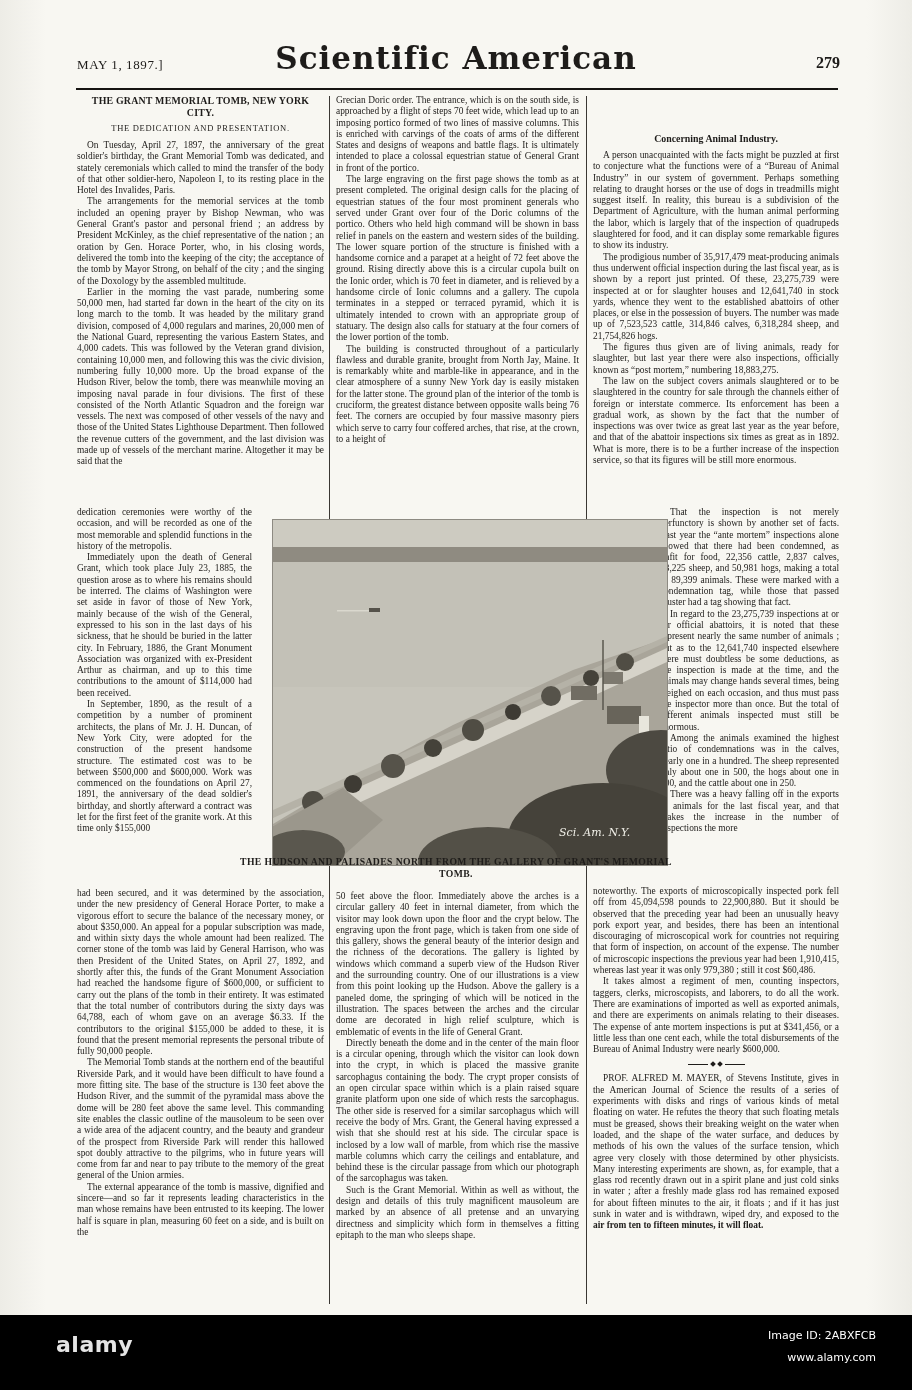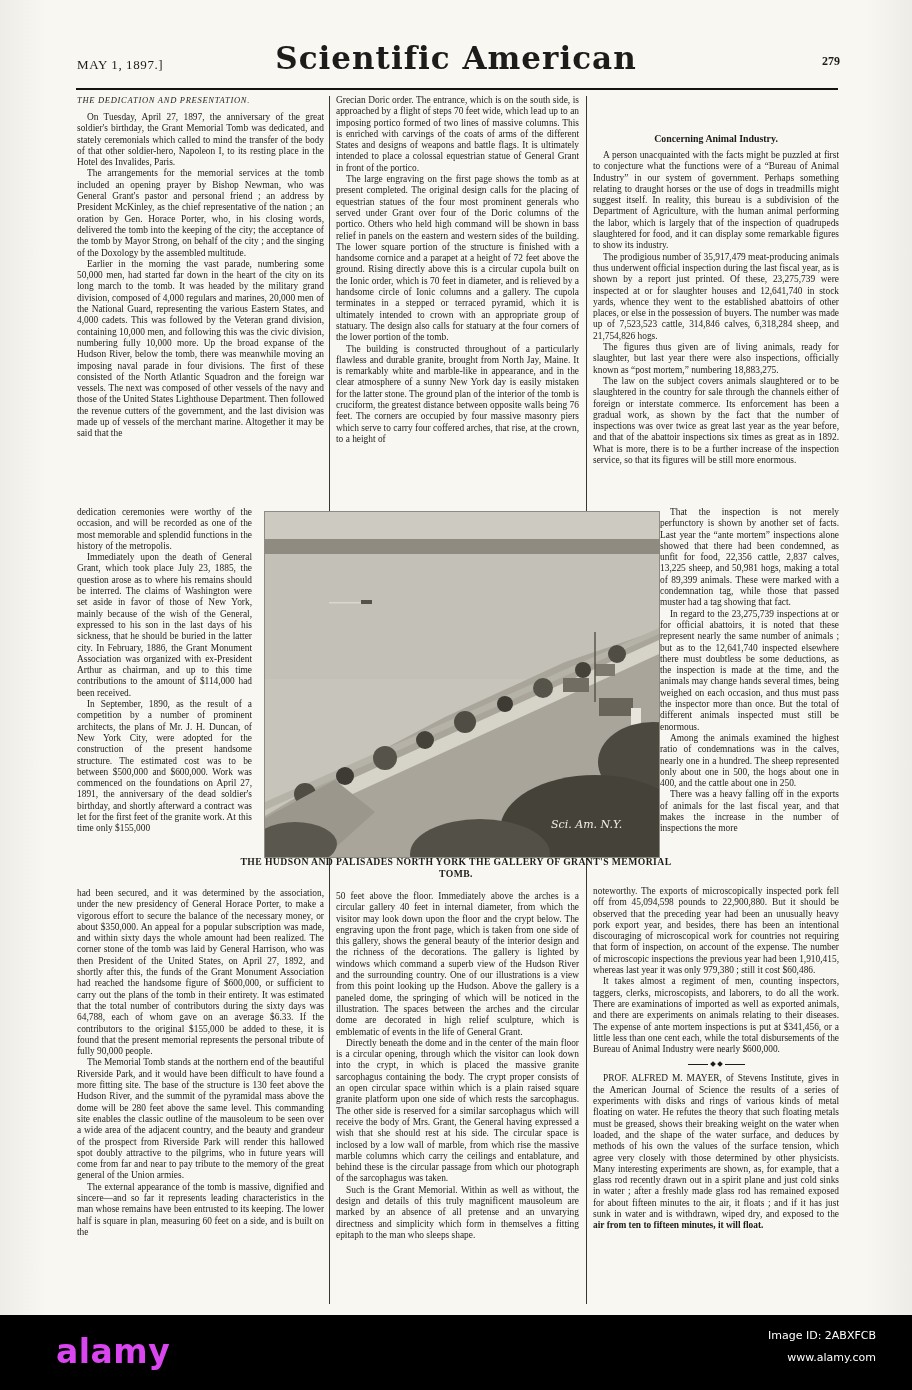--- a/index.html
+++ b/index.html
@@ -2,67 +2,68 @@
 <html lang="en"><head>
 <meta charset="utf-8">
 <style>
   html,body{margin:0;padding:0;background:#dcdcda;}
   .canvas{position:relative;width:912px;height:1390px;overflow:hidden;
           background:linear-gradient(90deg,#edece6,#f8f7f2 5%,#f8f7f2 95%,#edece6);
           font-family:"Liberation Serif","DejaVu Serif",serif;color:#1e1c1a;}
   .hdr-date{position:absolute;left:77px;top:57px;font-size:13px;letter-spacing:0.6px;}
   .masthead{position:absolute;left:0;right:0;top:40px;text-align:center;
             font-family:"DejaVu Serif",serif;font-weight:bold;font-size:31px;letter-spacing:1px;}
-  .page-num{position:absolute;right:72px;top:54px;font-size:12px;font-weight:bold;}
+  .page-num{position:absolute;right:72px;top:54px;font-size:16px;font-weight:bold;}
   .hrule{position:absolute;left:76px;top:88px;width:762px;height:2px;background:#161412;}
   .vrule{position:absolute;top:96px;height:1208px;width:1px;background:#3a3733;}
   .v1{left:329px;} .v2{left:586px;}
   .block{position:absolute;overflow:hidden;font-size:9.4px;line-height:11.3px;
          text-align:justify;hyphens:auto;}
   .col1a{left:77px;top:95px;width:247px;height:412px;}
   .col1b{left:77px;top:507px;width:175px;height:378px;}
   .col1c{left:77px;top:888px;width:247px;height:418px;}
   .col2a{left:336px;top:95px;width:243px;height:408px;}
   .col2b{left:336px;top:891px;width:243px;height:415px;}
   .col3a{left:593px;top:95px;width:246px;height:410px;margin-top:38px;}
   .col3b{left:660px;top:507px;width:179px;height:378px;}
   .col3c{left:593px;top:886px;width:246px;height:420px;}
   .para{margin:0;text-indent:10px;}
   .para.cont{text-indent:0;}
   .art-title{margin:0 0 4px;text-align:center;font-weight:bold;font-size:9.9px;line-height:12px;letter-spacing:0.2px;}
-  .art-sub{margin:0 0 7px;text-align:left;font-weight:normal;font-size:8.5px;line-height:10px;letter-spacing:0.7px;font-style:italic;}
+  .art-sub{margin:0 0 7px;text-align:center;font-weight:normal;font-size:8.5px;line-height:10px;letter-spacing:0.7px;}
   .animal-title{margin:0 0 5px;text-align:center;font-weight:bold;font-size:9.9px;line-height:12px;}
-  .photo{position:absolute;left:257px;top:504px;width:394px;height:345px;margin:8px;z-index:2;
+  .photo{position:absolute;left:257px;top:504px;width:394px;height:345px;margin:16px;z-index:2;
          outline:1px solid #8d8a82;}
   .photo svg{display:block;width:100%;height:100%;}
   .caption{position:absolute;left:226px;top:856px;width:460px;z-index:2;text-align:center;
            font-weight:bold;font-size:9.7px;line-height:11.5px;letter-spacing:0.4px;}
   .ornament{display:flex;align-items:center;justify-content:center;gap:3px;margin:7px 0;}
   .oline{width:20px;height:1px;background:#1e1c1a;}
   .odiamond{width:4px;height:4px;background:#1e1c1a;transform:rotate(45deg);}
   .footer{position:absolute;left:0;top:1315px;width:912px;height:75px;background:#000;z-index:5;}
-  .brand{position:absolute;left:56px;top:17px;color:#d946ef;font-family:"DejaVu Sans",sans-serif;
-         font-weight:bold;font-size:33px;letter-spacing:0.5px;}
+  .brand{position:absolute;left:56px;top:17px;color:#e5e5e5;font-family:"DejaVu Sans",sans-serif;
+         font-weight:bold;font-size:22px;letter-spacing:0.5px;}
   .meta{position:absolute;right:36px;top:14px;text-align:right;color:#fff;
         font-family:"DejaVu Sans",sans-serif;font-size:11px;}
   .meta div + div{margin-top:9px;}
 </style>
 </head>
 <body>
 
 <div class="canvas">
 
   <div class="hdr-date">MAY 1, 1897.]</div>
   <div class="masthead">Scientific American</div>
   <div class="page-num">279</div>
   <div class="hrule"></div>
   <div class="vrule v1"></div>
   <div class="vrule v2"></div>
 
   <div class="block col1a">
+    <h3 class="art-title">THE GRANT MEMORIAL TOMB, NEW YORK CITY.</h3>
     <h4 class="art-sub">THE DEDICATION AND PRESENTATION.</h4>
     <p class="para">On Tuesday, April 27, 1897, the anniversary of the great soldier's birthday, the Grant Memorial Tomb was dedicated, and stately ceremonials which called to mind the transfer of the body of that other soldier-hero, Napoleon I, to its resting place in the Hotel des Invalides, Paris.</p>
     <p class="para">The arrangements for the memorial services at the tomb included an opening prayer by Bishop Newman, who was General Grant's pastor and personal friend ; an address by President McKinley, as the chief representative of the nation ; an oration by Gen. Horace Porter, who, in his closing words, delivered the tomb into the keeping of the city; the acceptance of the tomb by Mayor Strong, on behalf of the city ; and the singing of the Doxology by the assembled multitude.</p>
     <p class="para">Earlier in the morning the vast parade, numbering some 50,000 men, had started far down in the heart of the city on its long march to the tomb. It was headed by the military grand division, composed of 4,000 regulars and marines, 20,000 men of the National Guard, representing the various Eastern States, and 4,000 cadets. This was followed by the Veteran grand division, containing 10,000 men, and following this was the civic division, numbering fully 10,000 more. Up the broad expanse of the Hudson River, below the tomb, there was meanwhile moving an imposing naval parade in four divisions. The first of these consisted of the North Atlantic Squadron and the foreign war vessels. The next was composed of other vessels of the navy and those of the United States Lighthouse Department. Then followed the revenue cutters of the government, and the last division was made up of vessels of the merchant marine. Altogether it may be said that the</p>
   </div>
 
   <div class="block col1b">
     <p class="para cont">dedication ceremonies were worthy of the occasion, and will be recorded as one of the most memorable and splendid functions in the history of the metropolis.</p>
     <p class="para">Immediately upon the death of General Grant, which took place July 23, 1885, the question arose as to where his remains should be interred. The claims of Washington were set aside in favor of those of New York, mainly because of the wish of the General, expressed to his son in the last days of his sickness, that he should be buried in the latter city. In February, 1886, the Grant Monument Association was organized with ex-President Arthur as chairman, and up to this time contributions to the amount of $114,000 had been received.</p>
     <p class="para">In September, 1890, as the result of a competition by a number of prominent architects, the plans of Mr. J. H. Duncan, of New York City, were adopted for the construction of the present handsome structure. The estimated cost was to be between $500,000 and $600,000. Work was commenced on the foundations on April 27, 1891, the anniversary of the dead soldier's birthday, and shortly afterward a contract was let for the first feet of the granite work. At this time only $155,000</p>
@@ -140,21 +141,21 @@
       <line x1="330" y1="120" x2="330" y2="190" stroke="#5a574e" stroke-width="1.5"></line>
       <ellipse cx="388" cy="250" rx="55" ry="40" fill="#4c4941"></ellipse>
       <ellipse cx="330" cy="318" rx="95" ry="55" fill="#45423a"></ellipse>
       <ellipse cx="215" cy="342" rx="70" ry="35" fill="#535047"></ellipse>
       <path d="M0,306 L70,268 L110,300 L60,345 L0,345 Z" fill="#9b978c"></path>
       <ellipse cx="30" cy="332" rx="42" ry="22" fill="#5a574e"></ellipse>
       <text x="286" y="316" font-size="11" font-style="italic" fill="#efeee6" font-family="DejaVu Serif, serif">Sci. Am. N.Y.</text>
     </svg>
   </figure>
 
-  <div class="caption">THE HUDSON AND PALISADES NORTH YORK THE GALLERY OF GRANT'S MEMORIAL TOMB.</div>
+  <div class="caption">THE HUDSON AND PALISADES NORTH FROM THE GALLERY OF GRANT'S MEMORIAL TOMB.</div>
 
   <div class="footer">
     <div class="brand">alamy</div>
     <div class="meta">
       <div>Image ID: 2ABXFCB</div>
       <div>www.alamy.com</div>
     </div>
   </div>
 
 </div>

